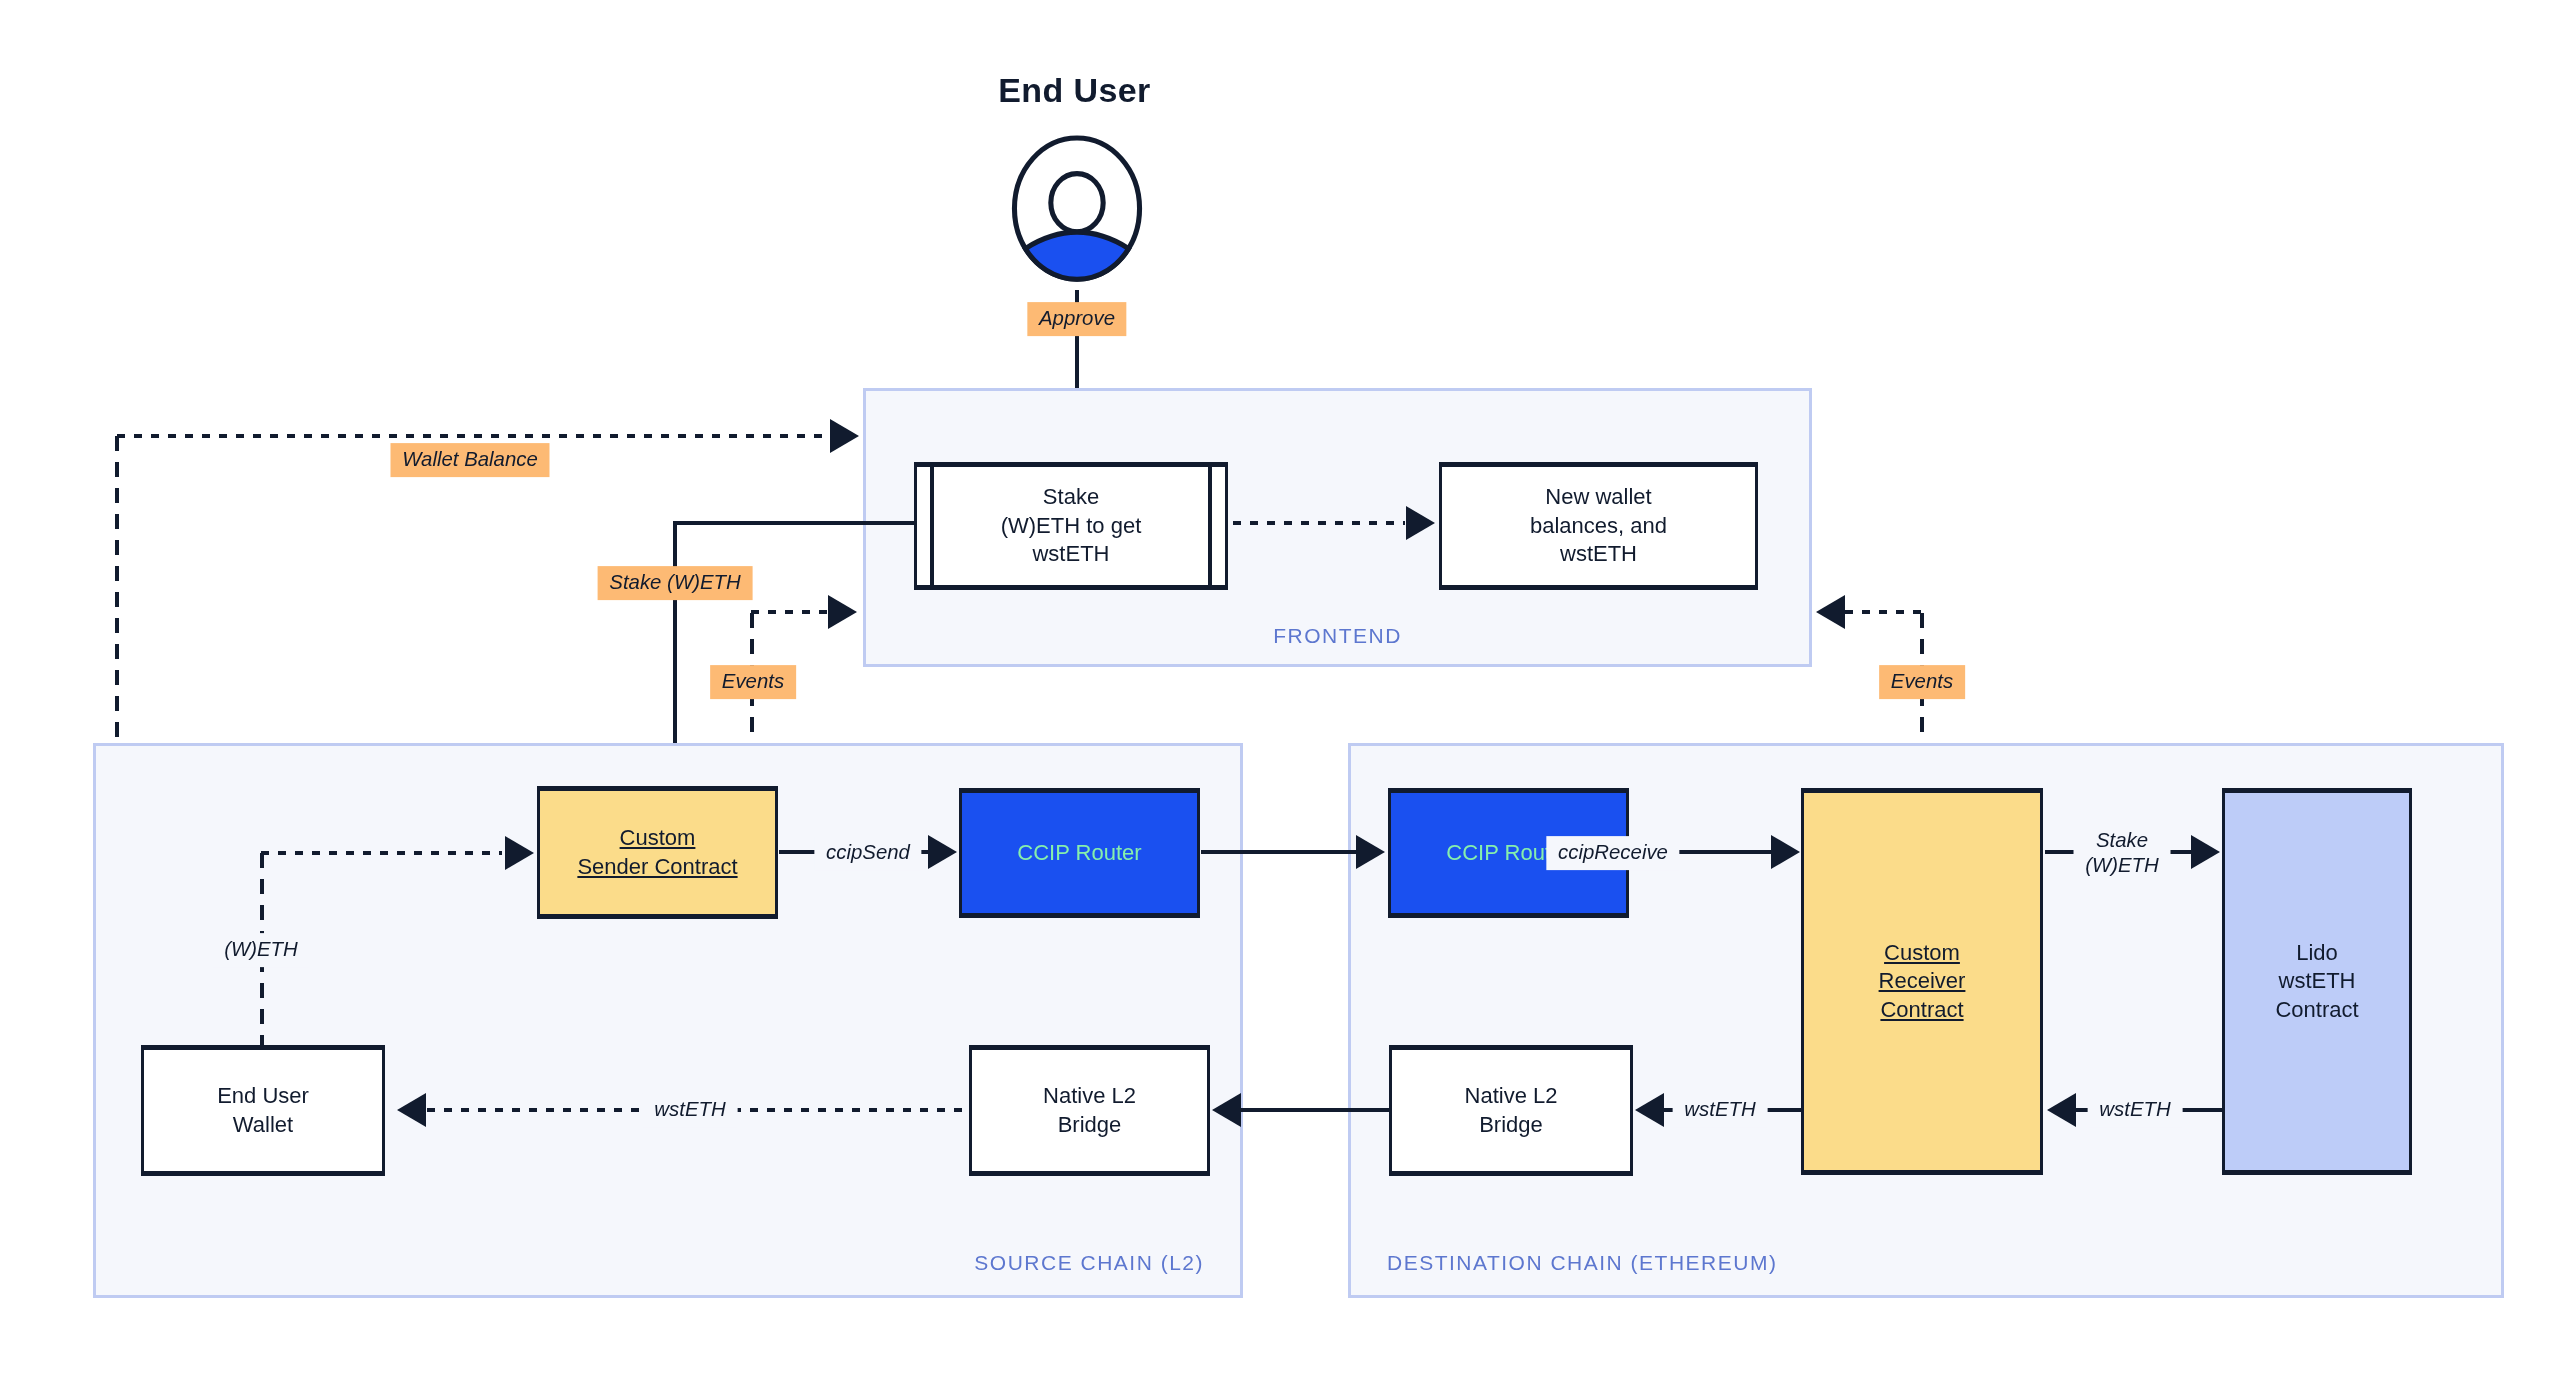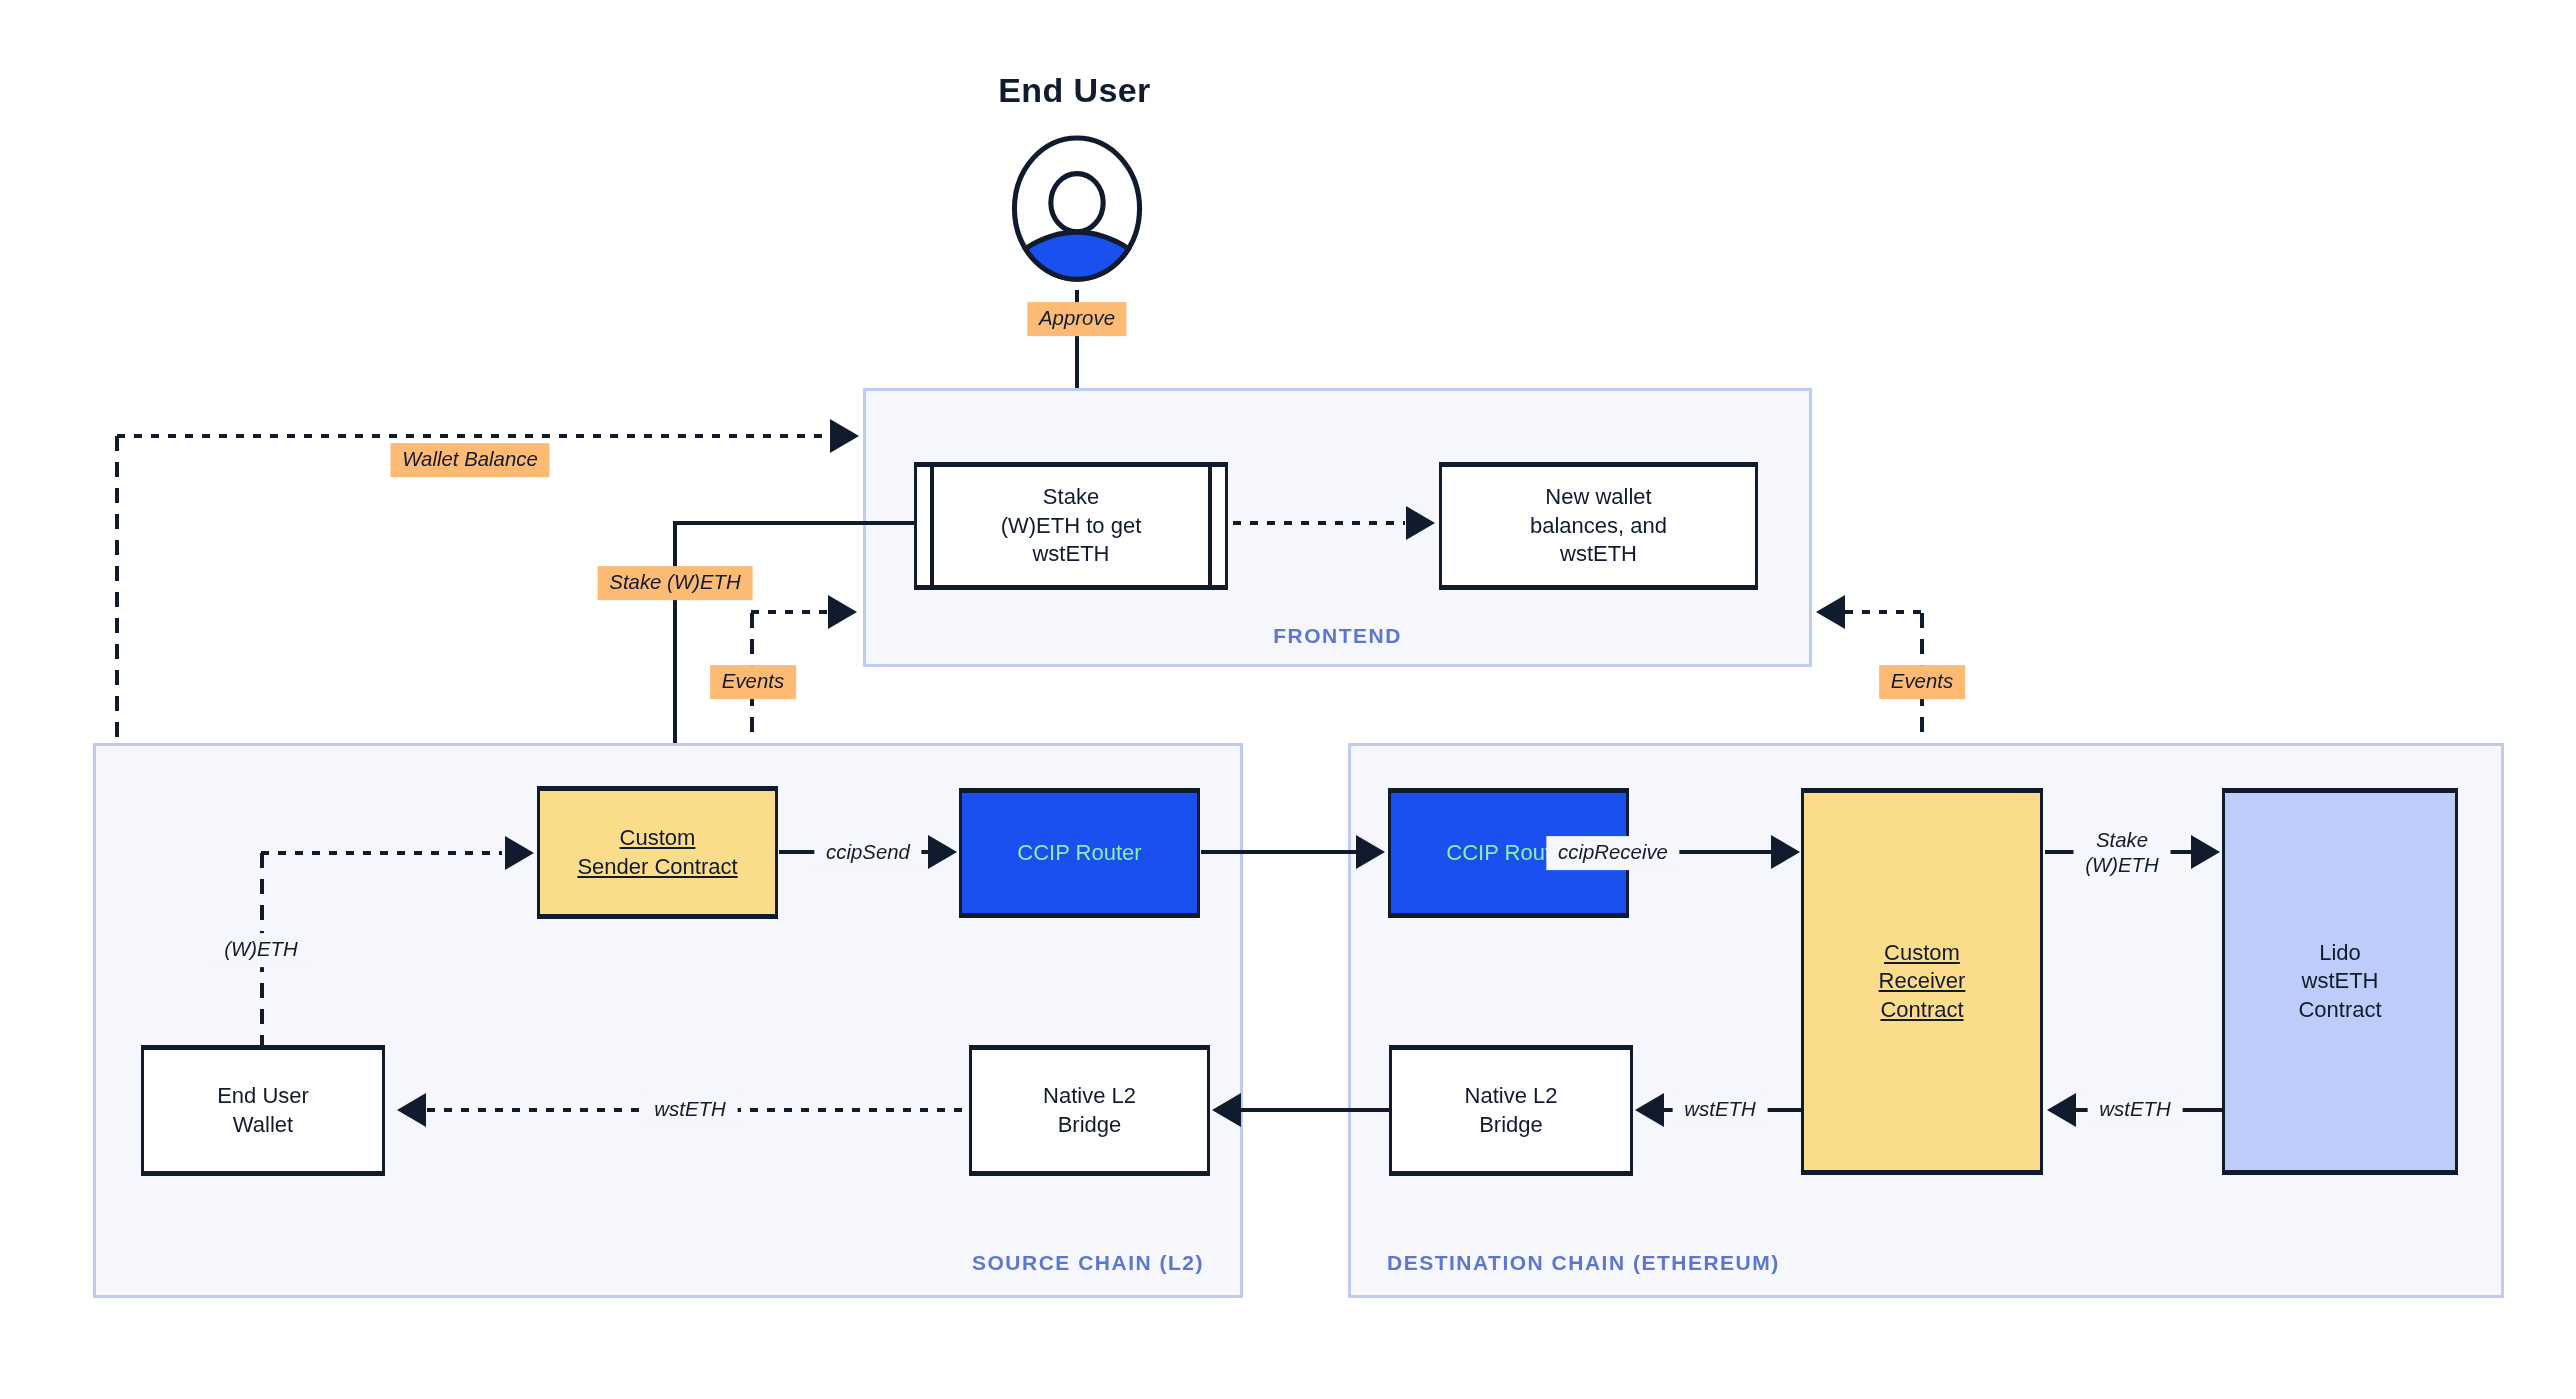--- a/index.html
+++ b/index.html
@@ -14,21 +14,21 @@
   html,body{margin:0;padding:0;background:#fff;}
   .canvas{
     position:relative;width:2576px;height:1400px;background:#fff;
     font-family:"Liberation Sans", sans-serif;color:var(--dark);
   }
   .container{
     position:absolute;background:var(--fill);
     border:3.6px solid var(--cborder);box-sizing:border-box;
   }
   .container-label{
-    position:absolute;font-size:21px;font-weight:700;letter-spacing:1.5px;
+    position:absolute;font-size:21px;font-weight:400;letter-spacing:1.5px;
     color:var(--clabel);
   }
   .node{
     position:absolute;box-sizing:border-box;background:#fff;
     border:3.6px solid var(--dark);border-top-width:5.8px;border-bottom-width:5.8px;
     display:flex;align-items:center;justify-content:center;text-align:center;
     font-size:22px;line-height:28.4px;white-space:pre-line;
   }
   .node.yellow{background:var(--yellow);text-decoration:underline;}
   .node.blue{background:var(--blue);color:#86efac;}
@@ -150,21 +150,21 @@
     <span>Custom
 Receiver
 Contract</span>
   </div>
 
   <div class="hline" style="left:2045px;top:850px;width:146px;"></div>
   <div class="ar ar-r" style="left:2191px;top:835px;"></div>
   <div class="edge-label on-fill" style="left:2122px;top:853px;">Stake
 (W)ETH</div>
 
-  <div class="node lavender" style="left:2222px;top:788px;width:236px;height:387px;">
+  <div class="node lavender" style="left:2222px;top:788px;width:190px;height:387px;">
     <span>Lido
 wstETH
 Contract</span>
   </div>
 
   <div class="node" style="left:141px;top:1045px;width:244px;height:131px;">
     <span>End User
 Wallet</span>
   </div>
 

